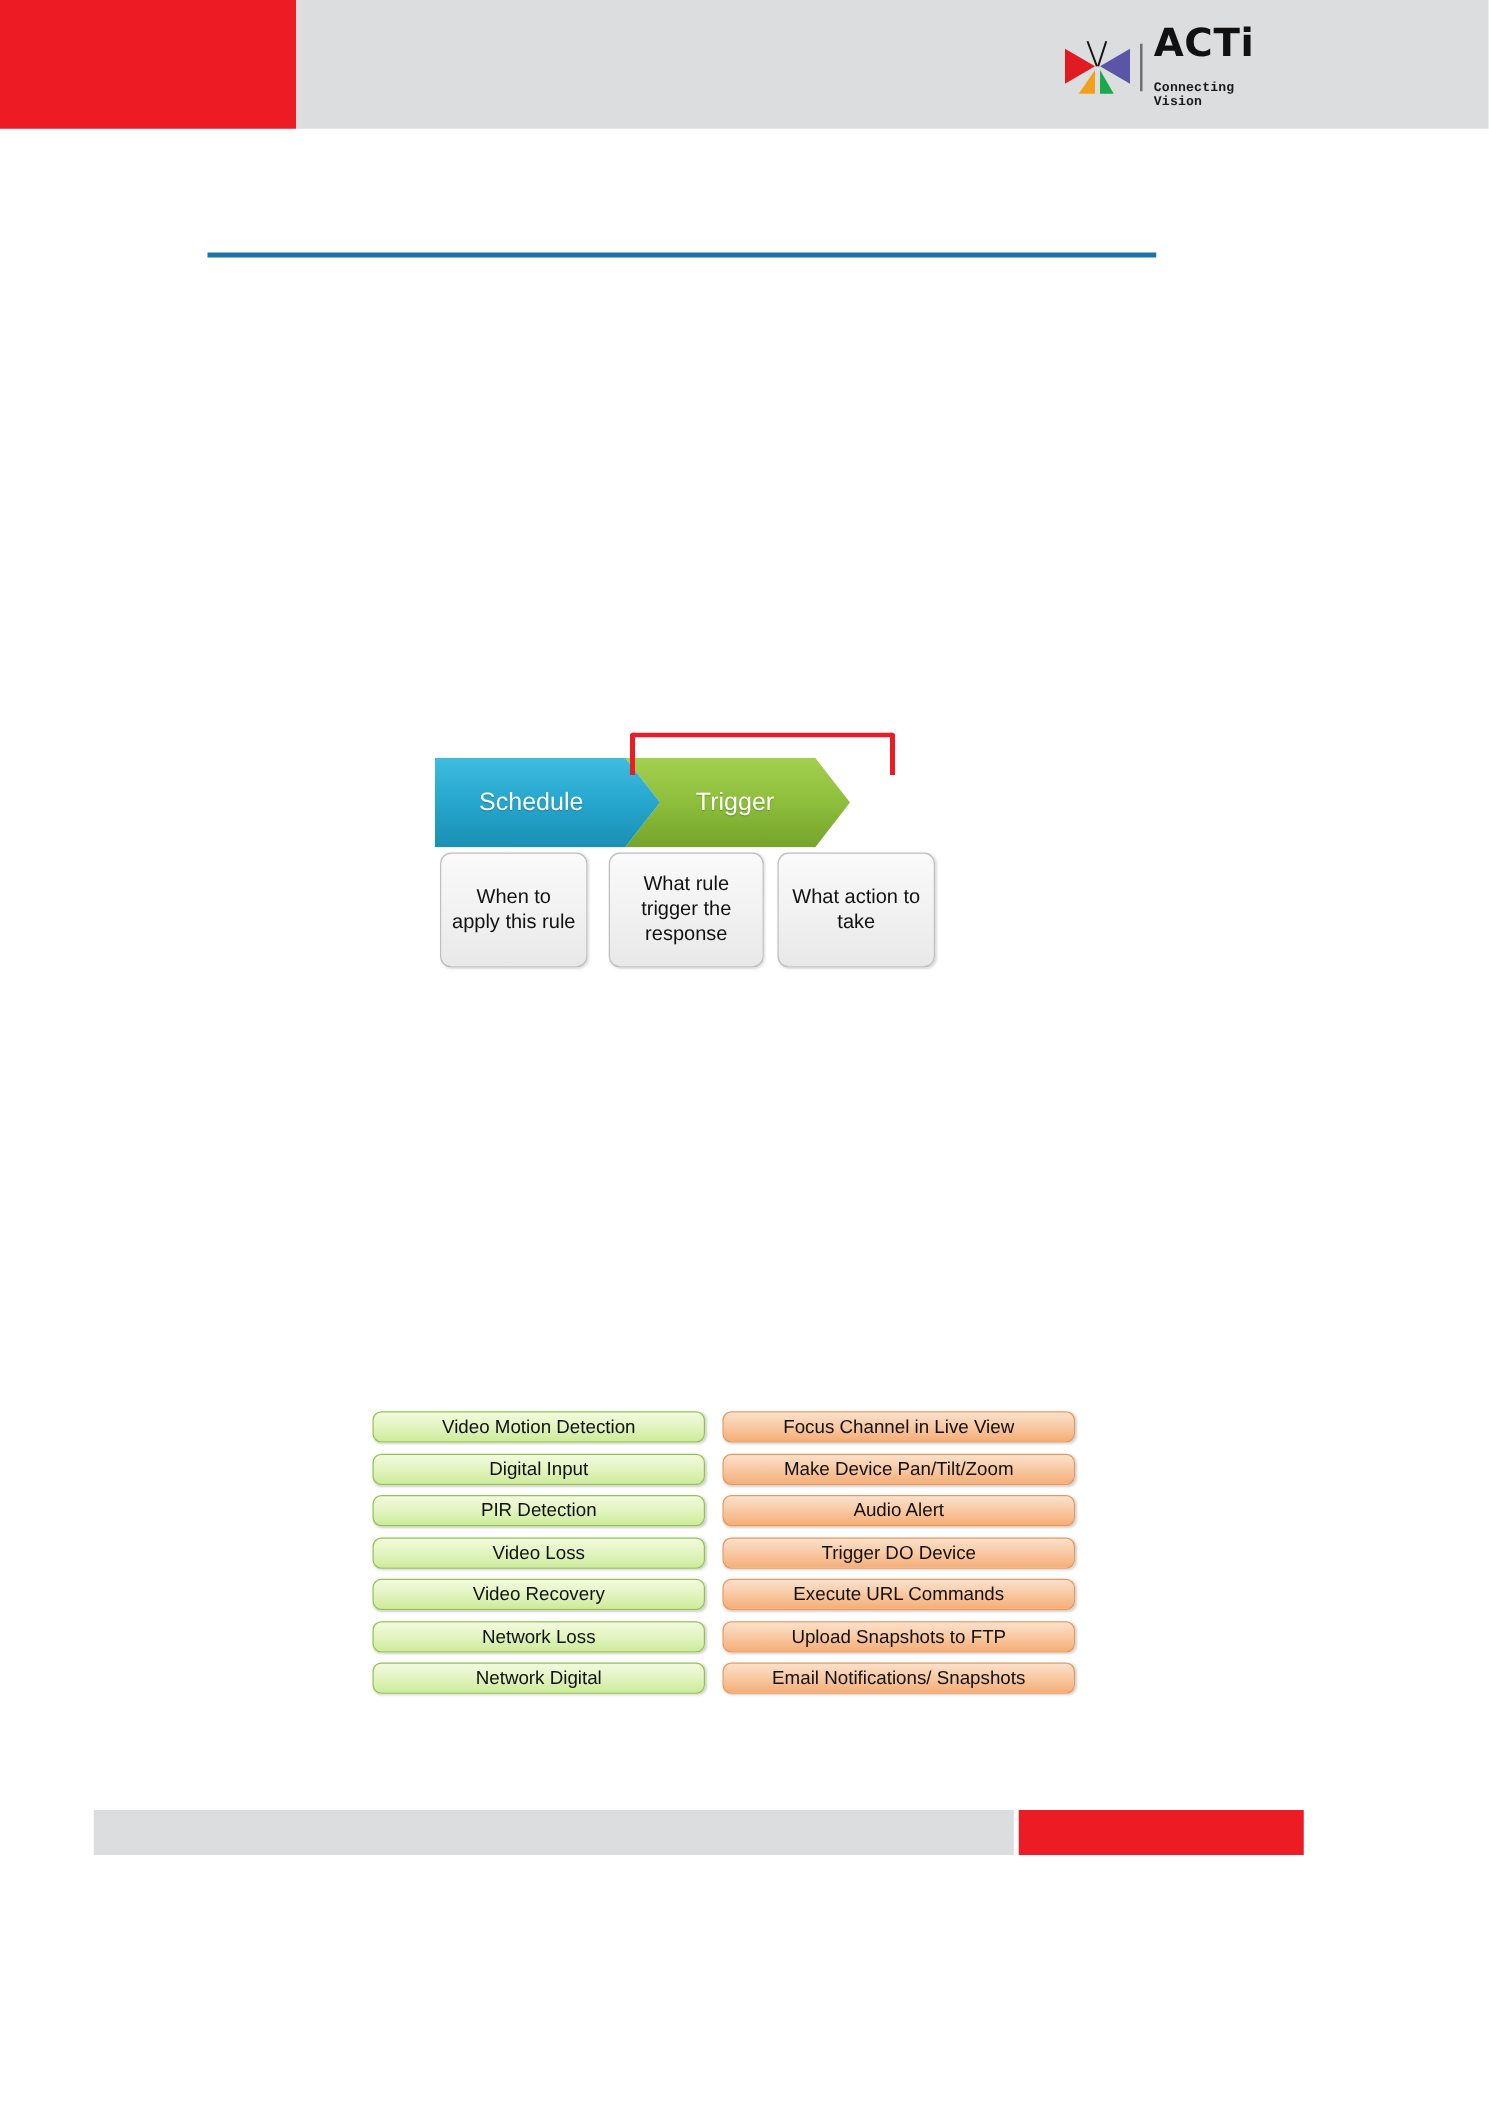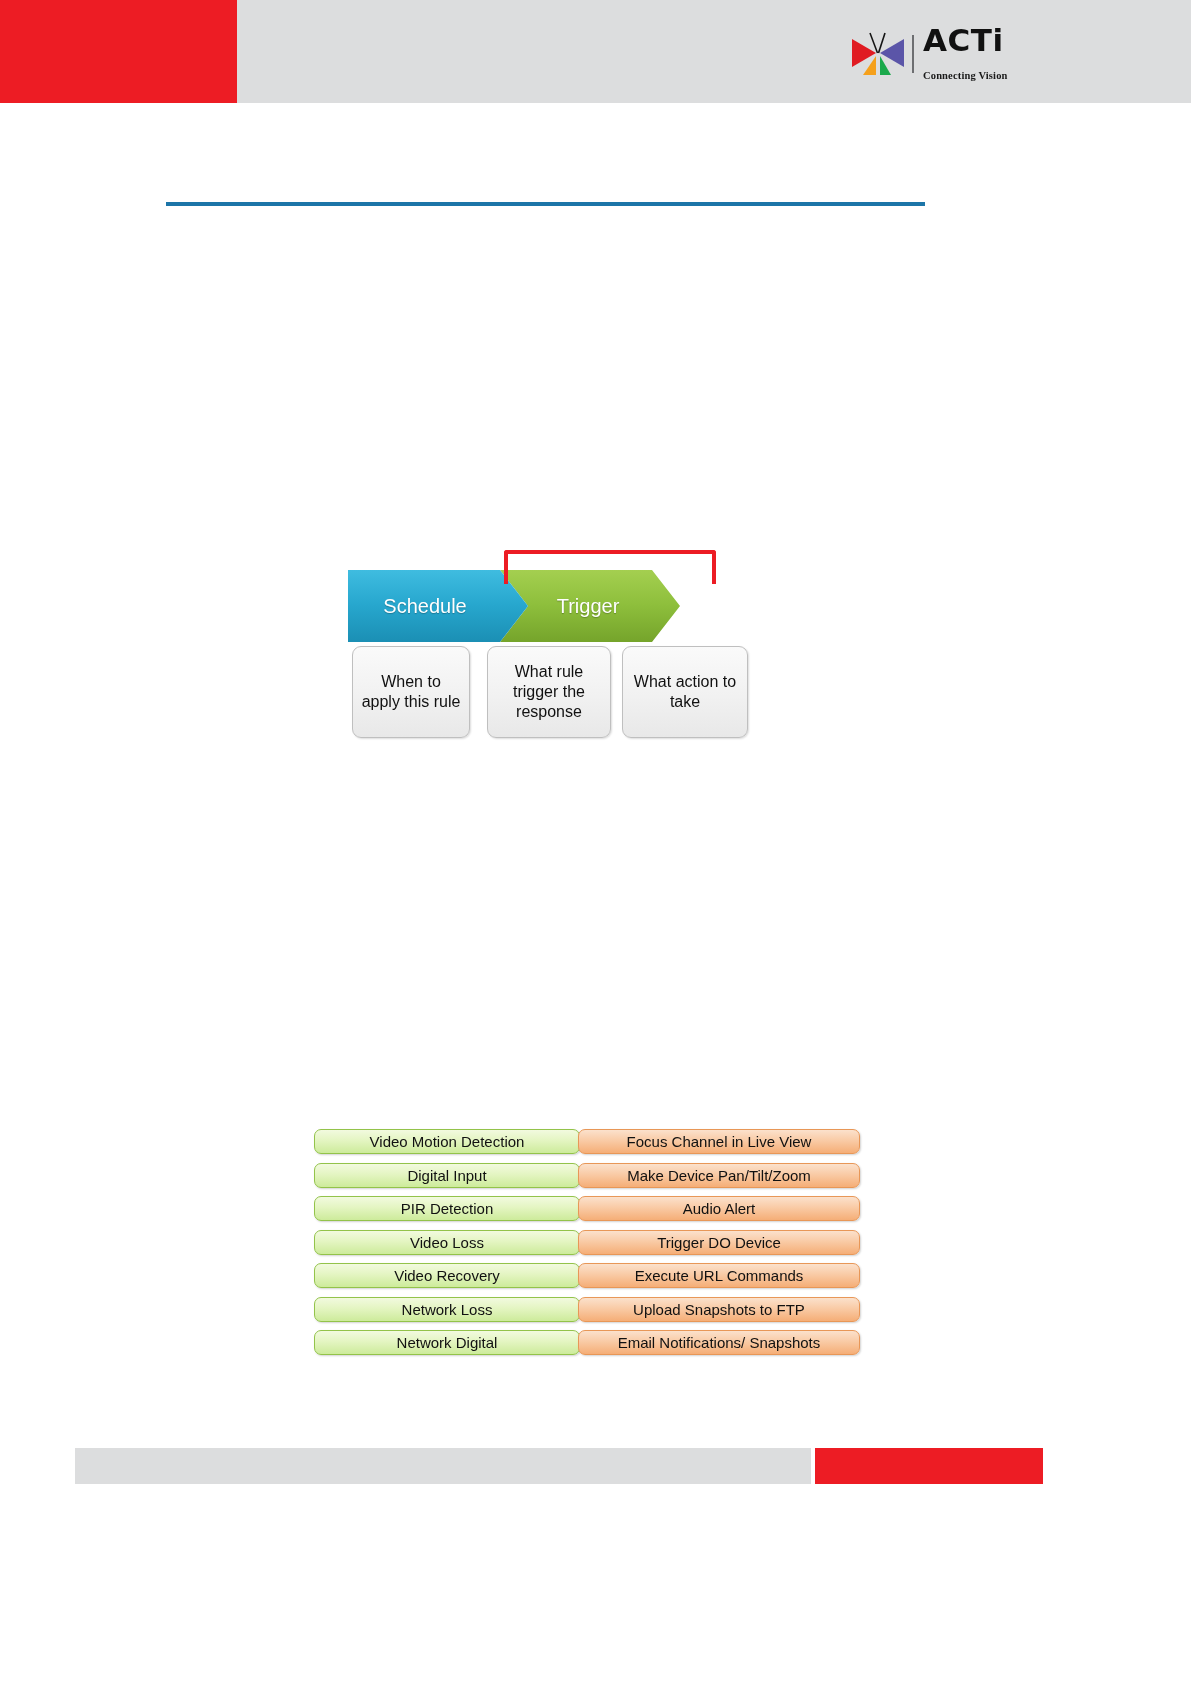--- a/index.html
+++ b/index.html
@@ -68,21 +68,21 @@
   }
   .logo-wordmark {
     font-family: "DejaVu Sans", sans-serif;
     font-size: 31px;
     font-weight: bold;
     letter-spacing: 0.5px;
     color: #111111;
     line-height: 1;
   }
   .logo-tagline {
-    font-family: Liberation Serif, serif;
+    font-family: Liberation Mono, monospace;
     font-size: 10.5px;
     font-weight: bold;
     color: #1A1A1A;
     letter-spacing: 0.15px;
     margin-top: 15px;
     line-height: 1;
   }
 
   
   .title-rule {
@@ -99,20 +99,21 @@
     position: absolute;
     left: 348px;
     top: 570px;
     width: 420px;
     height: 180px;
   }
   .chevron-row {
     position: relative;
     width: 420px;
     height: 64px;
+    margin-top: 36px;
   }
   .chev {
     position: absolute;
     top: 0;
     height: 72px;
     display: flex;
     align-items: center;
     justify-content: center;
     color: #ffffff;
     font-size: 20px;
@@ -192,21 +193,21 @@
     position: absolute;
     left: 298px;
     top: 1129px;
     width: 562px;
     height: 240px;
   }
   .list-col {
     position: absolute;
     top: 0;
   }
-  .col-triggers { left: 16px;   width: 266px; }
+  .col-triggers { left: 0;   width: 266px; }
   .col-responses{ left: 280px; width: 282px; }
 
   .pill {
     height: 25px;
     margin-bottom: 8.5px;
     border-radius: 7px;
     display: flex;
     align-items: center;
     justify-content: center;
     font-size: 15px;

